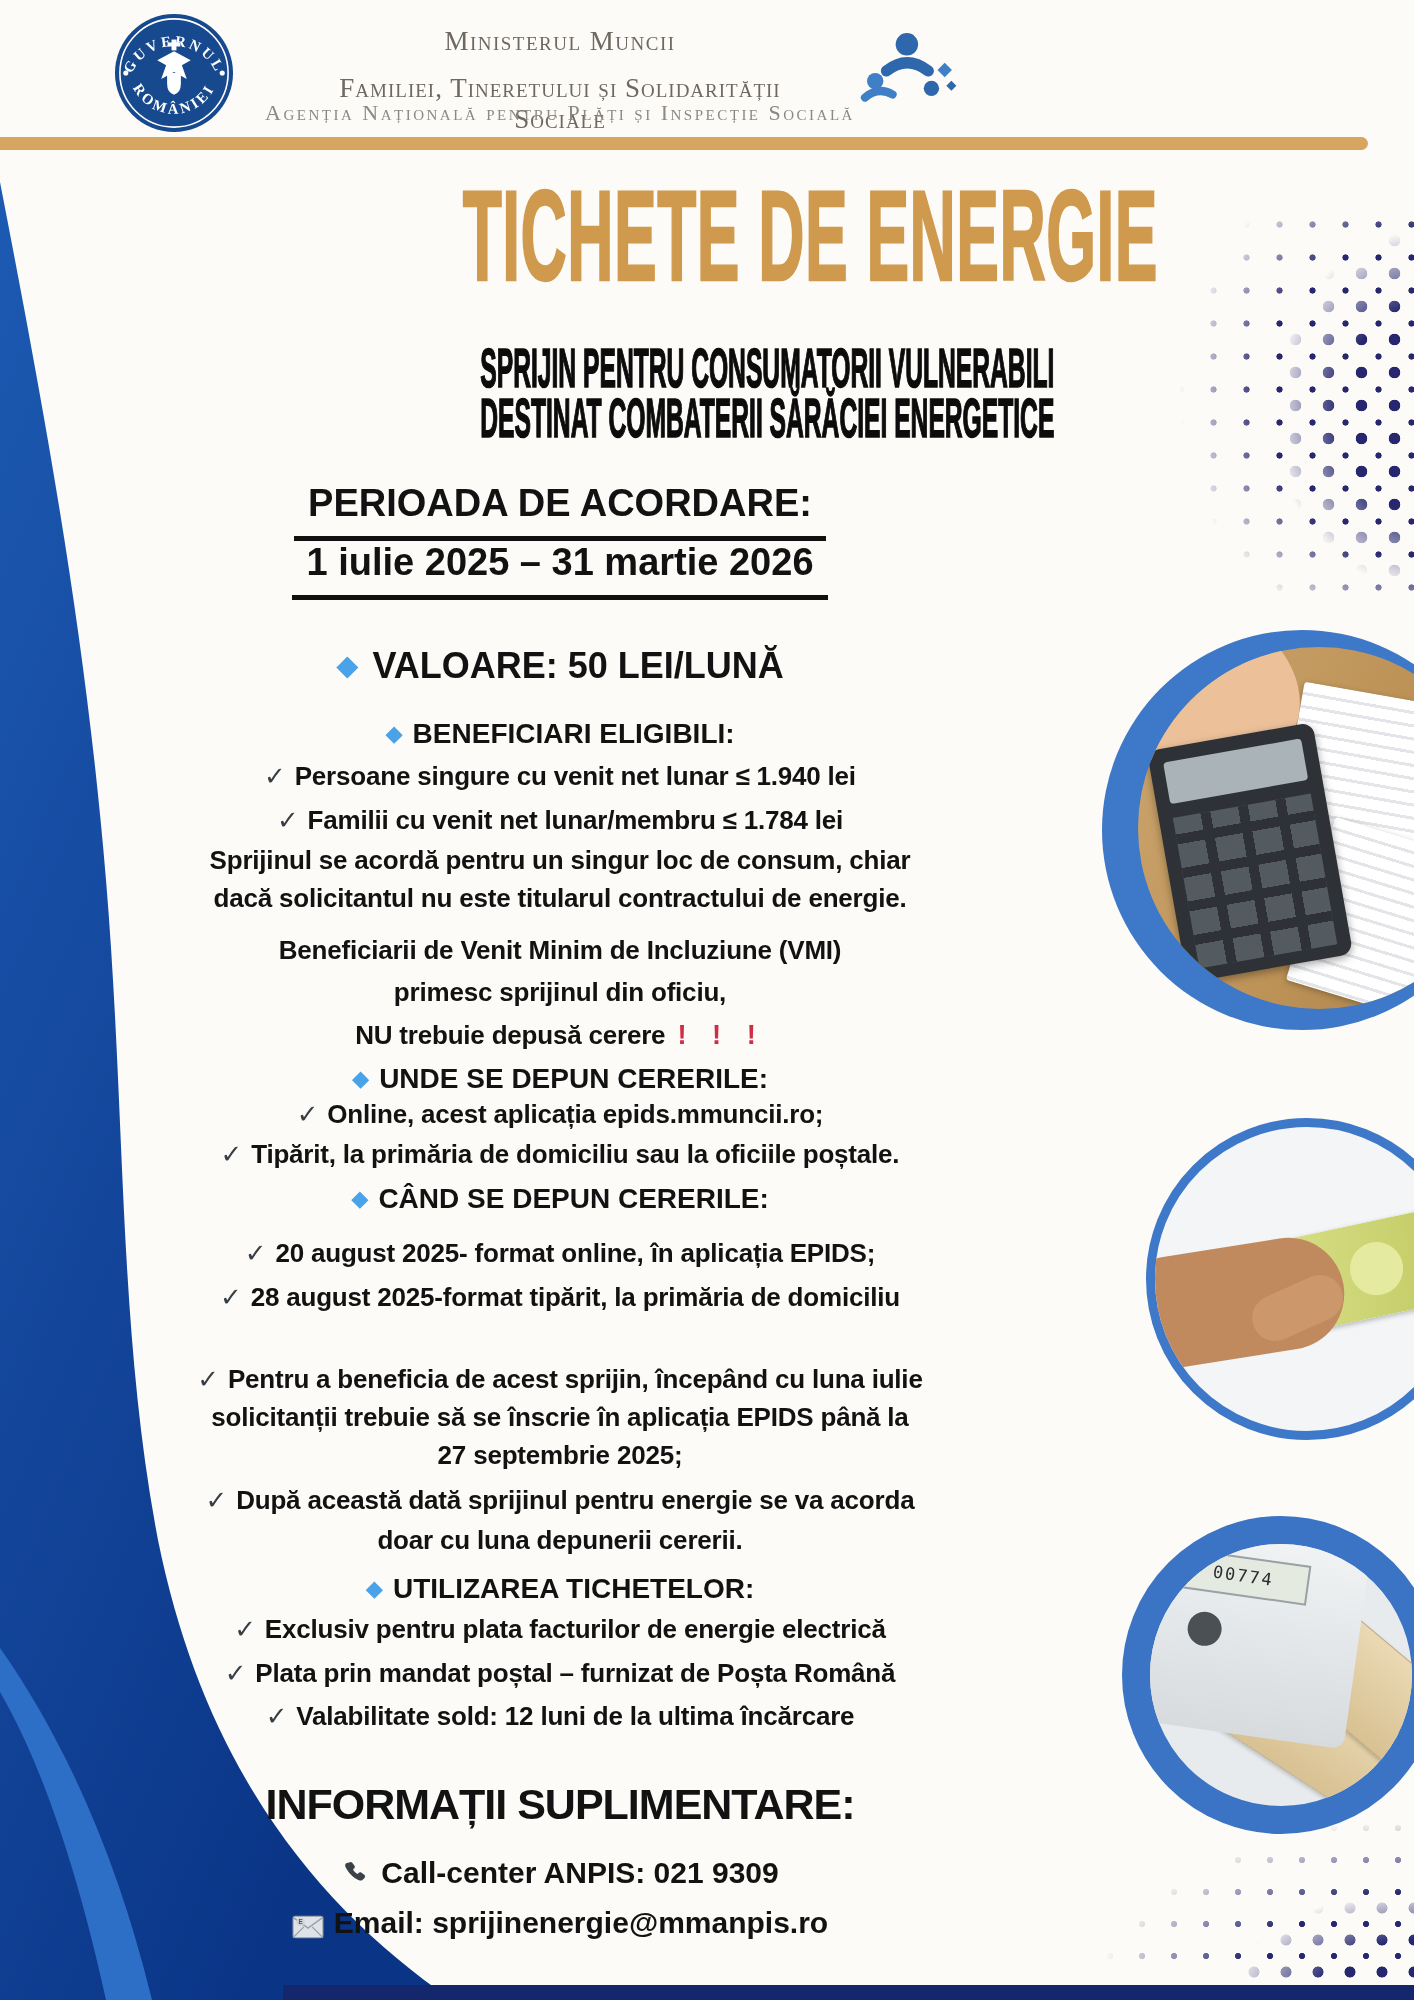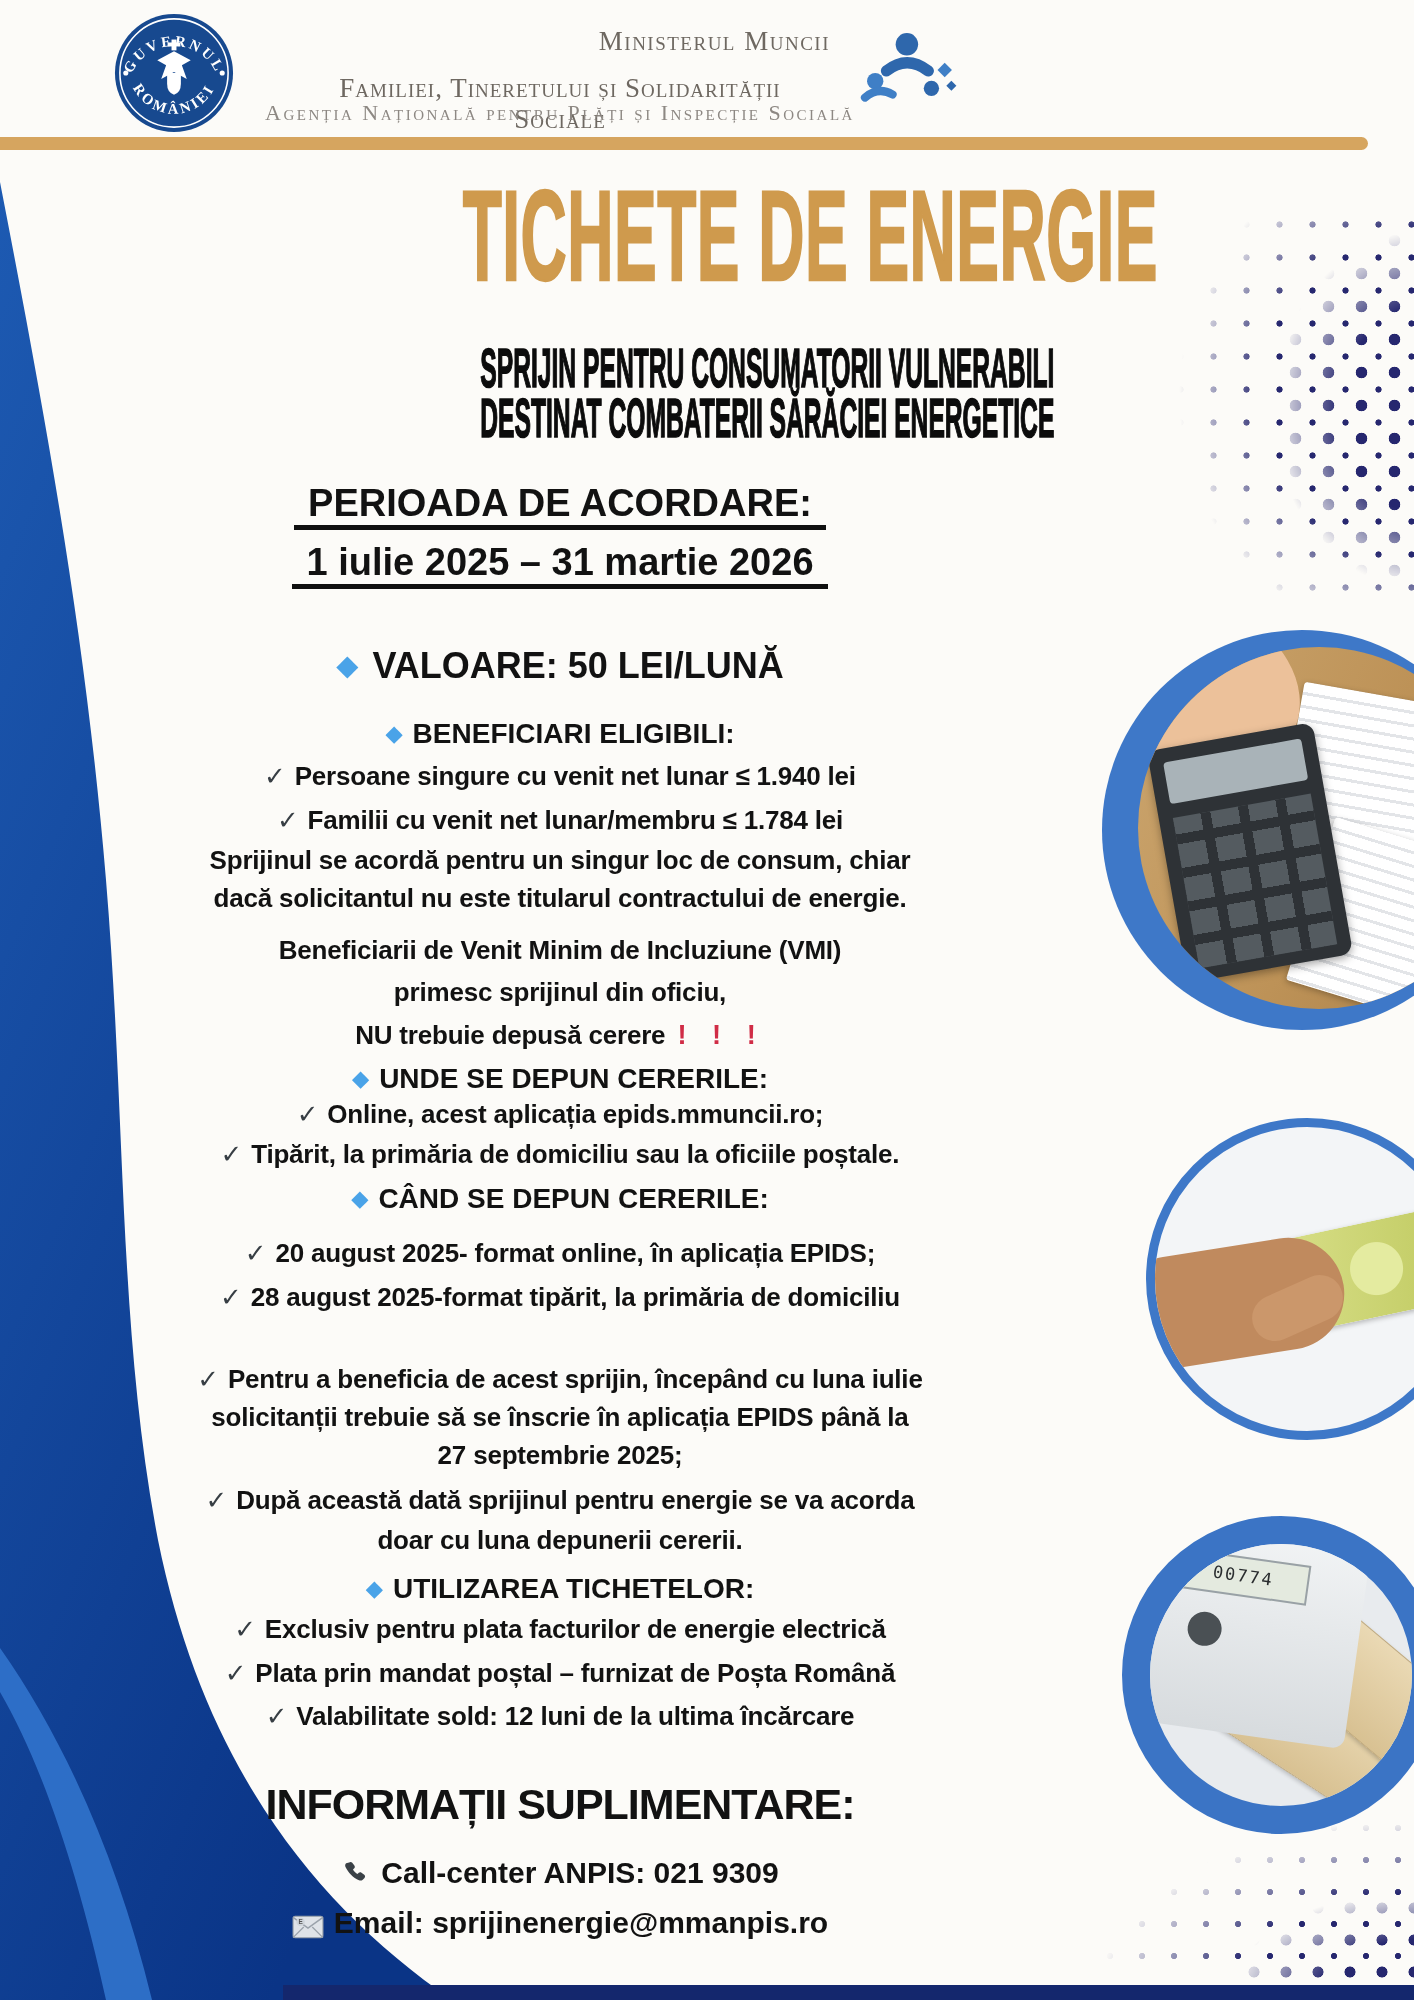--- a/index.html
+++ b/index.html
@@ -72,36 +72,36 @@
   .meter-btn{position:absolute;left:64px;top:108px;width:34px;height:34px;border-radius:50%;background:#4a5054;}
   .bank{position:absolute;background:linear-gradient(#ead9b4,#d8c192);
         border:1px solid #c2ab7e;box-shadow:0 2px 4px rgba(0,0,0,.2);}
   .bank-a{left:40px;top:150px;width:270px;height:92px;transform:rotate(33deg);}
   .bank-b{left:110px;top:120px;width:270px;height:92px;transform:rotate(40deg);}
 
   
   .gov-seal{position:absolute;left:113px;top:12px;width:122px;height:122px;z-index:5;}
   .ministry{position:absolute;left:290px;top:26px;width:540px;text-align:center;z-index:5;
             font-family:"Liberation Serif","DejaVu Serif",serif;color:#6e6861;font-variant:small-caps;}
-  .ministry .l1{font-size:27px;letter-spacing:1.5px;text-align:right;}
+  .ministry .l1{font-size:27px;letter-spacing:1.5px;}
   .ministry .l2{font-size:27px;letter-spacing:1px;margin-top:16px;}
   .agency{position:absolute;left:250px;top:100px;width:620px;text-align:center;z-index:5;
           font-family:"Liberation Serif","DejaVu Serif",serif;font-variant:small-caps;
           color:#8d8883;font-size:22px;letter-spacing:2.5px;}
   .anpis-logo{position:absolute;left:856px;top:28px;width:112px;height:92px;z-index:5;}
 
   
   .t{position:absolute;left:115px;width:890px;text-align:center;font-weight:bold;color:#121212;z-index:5;}
   .condensed{display:inline-block;white-space:nowrap;transform-origin:50% 50%;}
   .title-row .condensed{font-size:128px;line-height:1;color:#cf9a4d;
       -webkit-text-stroke:2.5px #cf9a4d;letter-spacing:1px;transform:scaleX(.5);}
   .subtitle-row .condensed{font-size:56px;line-height:1;color:#0c0c0c;
       -webkit-text-stroke:1.6px #0c0c0c;transform:scaleX(.44);}
   .h38{font-size:38px;}
-  .underlined{display:inline-block;border-bottom:5px solid #101010;padding:0 14px 0;}
+  .underlined{display:inline-block;border-bottom:5px solid #101010;padding:0 14px 11px;}
   .h36{font-size:36px;}
   .h28{font-size:28px;}
   .body{font-size:26px;letter-spacing:-0.2px;}
   .h43{font-size:43px;letter-spacing:-1px;}
   .h30{font-size:30px;}
   .check{font-family:"DejaVu Sans",sans-serif;color:#373e44;margin-right:9px;}
   .diamond{font-family:"DejaVu Sans",sans-serif;color:#4aa3e8;margin-right:10px;font-size:.8em;vertical-align:2px;}
   .diamond-big{font-family:"DejaVu Sans",sans-serif;color:#4aa3e8;margin-right:14px;font-size:.8em;vertical-align:3px;}
   .excl{color:#d02c46;margin-left:12px;letter-spacing:9px;font-size:1.05em;}
   .icon-inline{vertical-align:-6px;margin-right:10px;}

